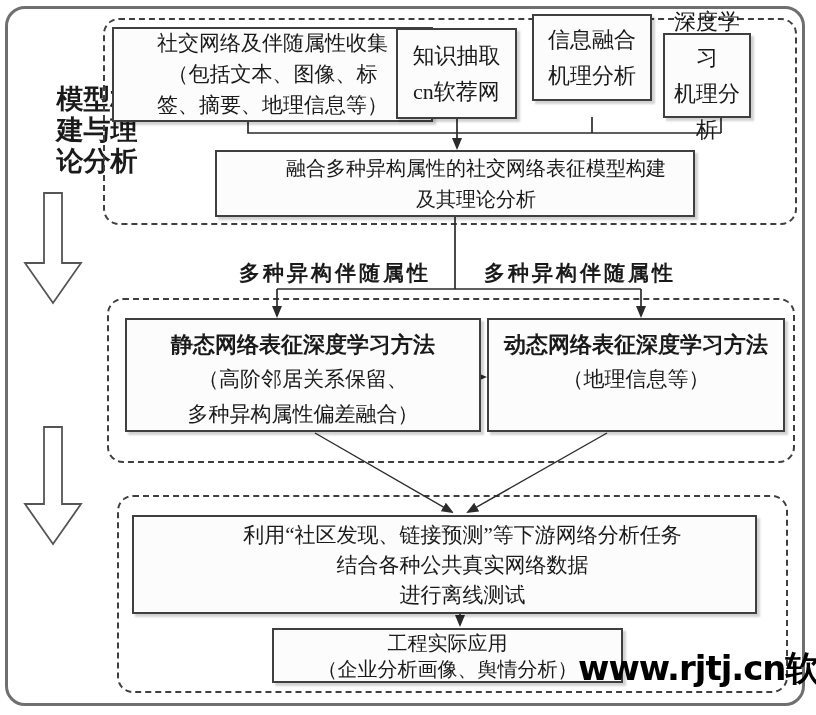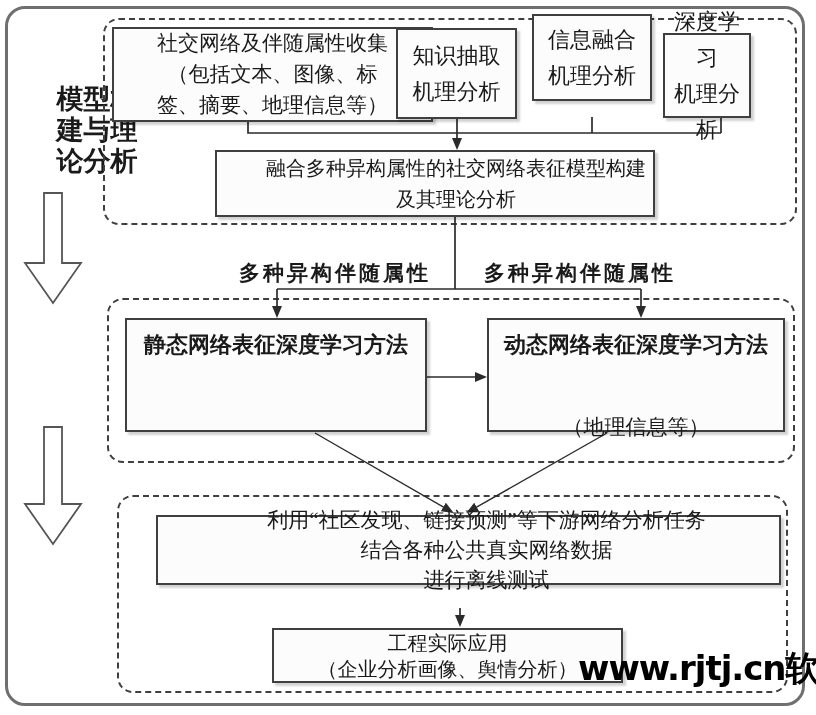--- a/index.html
+++ b/index.html
@@ -11,24 +11,24 @@
   .sec-top{left:103px;top:18px;width:694px;height:207px;}
   .sec-mid{left:107px;top:298px;width:688px;height:165px;}
   .sec-bot{left:117px;top:495px;width:671px;height:198px;}
   .box{position:absolute;border:2px solid #3f3f3f;background:#fcfcfc;box-sizing:border-box;
        display:flex;flex-direction:column;align-items:center;justify-content:center;
        text-align:center;white-space:pre-line;box-shadow:3px 3px 2px rgba(0,0,0,0.18);}
   .box-a{left:112px;top:27px;width:321px;height:95px;font-size:21px;line-height:31px;}
   .box-b{left:396px;top:28px;width:121px;height:91px;font-size:22px;line-height:36px;}
   .box-c{left:532px;top:14px;width:120px;height:87px;font-size:22px;line-height:36px;}
   .box-d{left:663px;top:33px;width:88px;height:85px;font-size:22px;line-height:36px;}
-  .box-merge{left:215px;top:150px;width:440px;height:67px;font-size:20px;line-height:31px;padding-left:42px;}
-  .box-static{left:125px;top:318px;width:302px;height:114px;justify-content:flex-start;padding-top:8px;}
-  .box-dynamic{left:487px;top:318px;width:298px;height:114px;justify-content:flex-start;padding-top:8px;gap:48px;}
-  .box-offline{left:156px;top:515px;width:625px;height:70px;font-size:21px;line-height:30px;padding-left:36px;}
+  .box-merge{left:215px;top:150px;width:480px;height:67px;font-size:20px;line-height:31px;padding-left:42px;}
+  .box-static{left:125px;top:318px;width:356px;height:114px;justify-content:flex-start;padding-top:8px;}
+  .box-dynamic{left:487px;top:318px;width:298px;height:114px;justify-content:flex-start;padding-top:8px;}
+  .box-offline{left:132px;top:515px;width:625px;height:99px;font-size:21px;line-height:30px;padding-left:36px;}
   .box-app{left:272px;top:628px;width:351px;height:55px;font-size:20px;line-height:26px;}
   .box-title{font-weight:bold;font-size:22px;line-height:34px;white-space:pre-line;}
   .box-sub{font-size:21px;line-height:35px;white-space:pre-line;}
   .phase-label{position:absolute;left:6px;width:94px;text-align:center;font-weight:bold;
        font-size:27px;line-height:31px;white-space:pre-line;padding-left:44px;}
   .pl-1{top:84px;}
   .pl-2{top:341px;}
   .pl-3{top:558px;}
   .branch-label{position:absolute;top:259px;font-size:21px;letter-spacing:3px;text-align:center;font-weight:bold;}
   .bl-left{left:230px;width:210px;}
@@ -77,33 +77,35 @@
     <line x1="315" y1="433" x2="452" y2="512" stroke="#2b2b2b" stroke-width="1.4" marker-end="url(#ah)"></line>
     <line x1="607" y1="433" x2="468" y2="512" stroke="#2b2b2b" stroke-width="1.4" marker-end="url(#ah)"></line>
 
     <line x1="460" y1="608" x2="460" y2="625" stroke="#2b2b2b" stroke-width="1.7" marker-end="url(#ah)"></line>
   </svg>
 
   <div class="box box-a">社交网络及伴随属性收集
 （包括文本、图像、标
 签、摘要、地理信息等）</div>
   <div class="box box-b">知识抽取
-机理分析</div>
+cn软荐网</div>
   <div class="box box-c">信息融合
 机理分析</div>
   <div class="box box-d">深度学习
 机理分析</div>
   <div class="box box-merge">融合多种异构属性的社交网络表征模型构建
 及其理论分析</div>
 
   <div class="branch-label bl-left">多种异构伴随属性</div>
   <div class="branch-label bl-right">多种异构伴随属性</div>
 
   <div class="box box-static">
     <div class="box-title">静态网络表征深度学习方法</div>
+    <div class="box-sub">（高阶邻居关系保留、
+多种异构属性偏差融合）</div>
   </div>
   <div class="box box-dynamic">
     <div class="box-title">动态网络表征深度学习方法</div>
     <div class="box-sub">（地理信息等）</div>
   </div>
 
   <div class="box box-offline">利用“社区发现、链接预测”等下游网络分析任务
 结合各种公共真实网络数据
 进行离线测试</div>
   <div class="box box-app">工程实际应用

